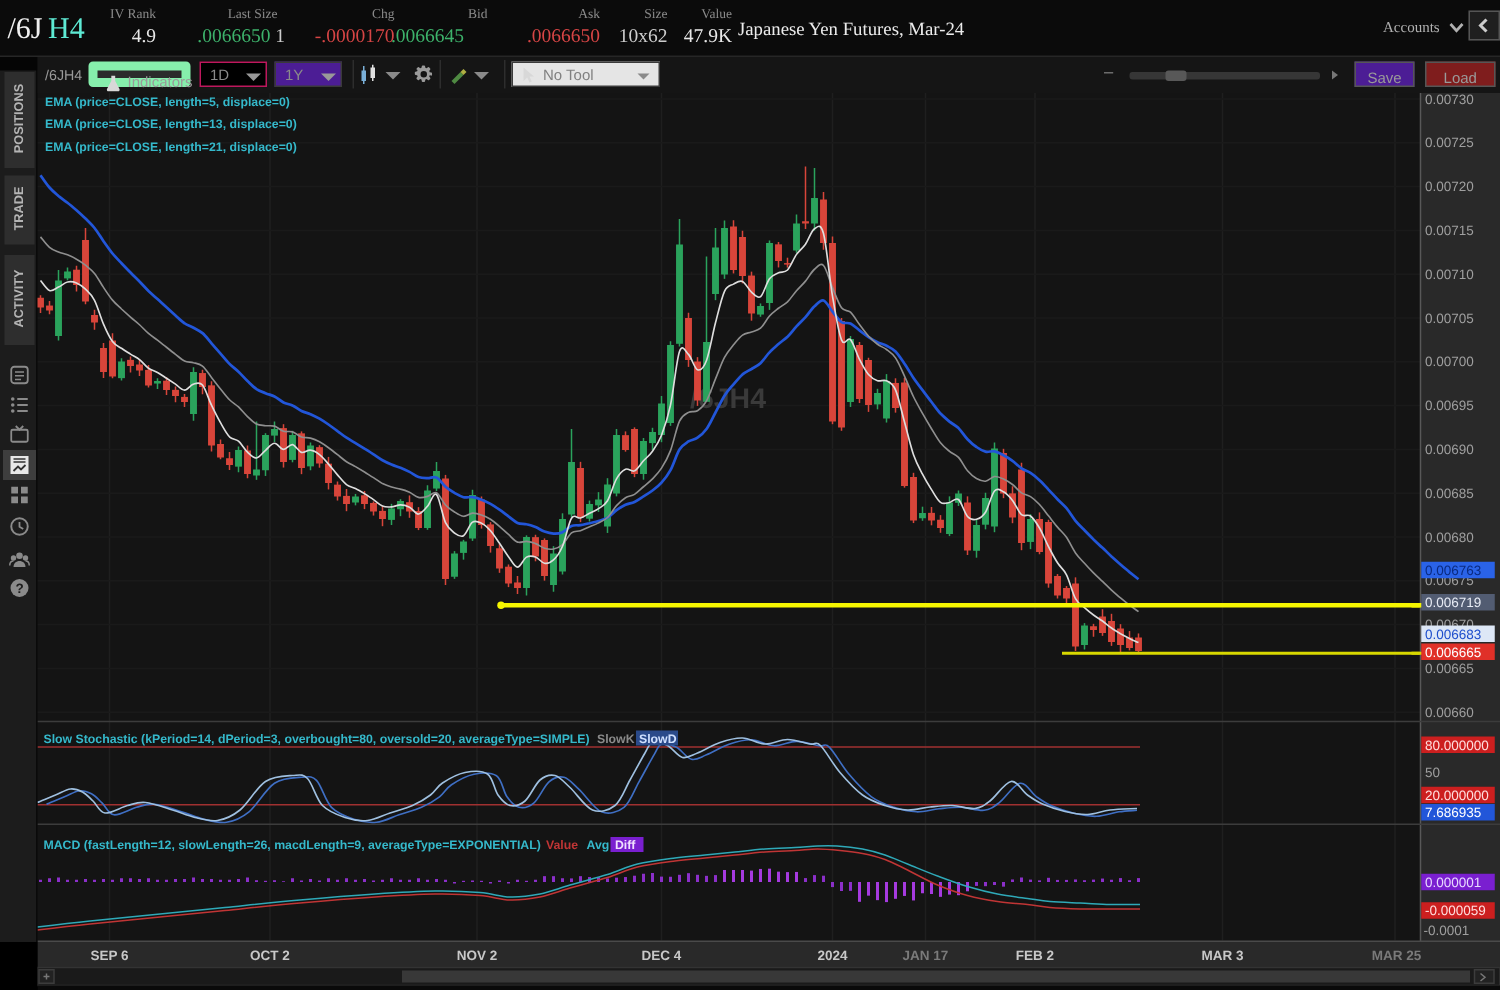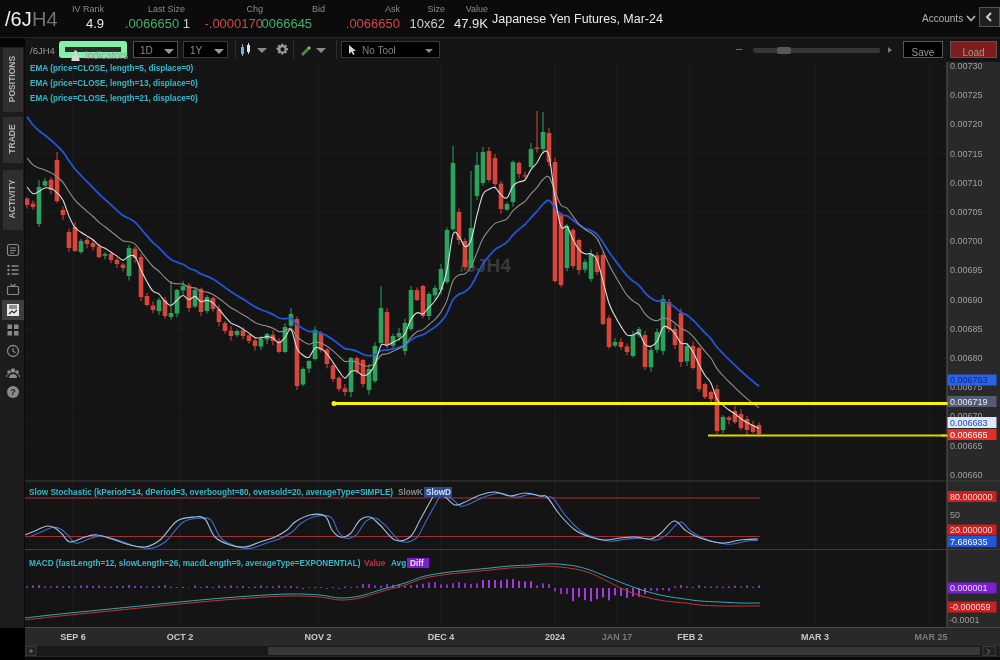--- a/index.html
+++ b/index.html
@@ -2,23 +2,23 @@
 <html><head>
 <meta charset="utf-8">
 <style>
 * { margin:0; padding:0; box-sizing:border-box; }
 body { width:1000px; height:660px; background:#000; font-family:"Liberation Sans", sans-serif; overflow:hidden; position:relative; }
 .abs { position:absolute; }
 </style>
 </head>
 <body>
 
-<div class="abs" style="left:0;top:0;width:1000px;height:38px;background:#0b0b0b;border-bottom:1px solid #262626;">
+<div class="abs" style="left:0;top:0;width:1000px;height:38px;background:#0b0b0b;border-bottom:1px solid #262626;font-family:Liberation Serif, serif;">
   <span class="abs" style="left:5px;top:8px;font-size:20px;color:#f0f0f0;">/6J</span>
-  <span class="abs" style="left:32px;top:8px;font-size:20px;color:#737373;">H4</span>
+  <span class="abs" style="left:32px;top:8px;font-size:20px;color:#5eead4;">H4</span>
   <div class="abs" style="right:896px;top:4px;width:70px;text-align:right;font-size:9px;color:#8a8a8a;">IV Rank</div>
   <div class="abs" style="right:896px;top:16px;width:70px;text-align:right;font-size:13px;color:#e8e8e8;">4.9</div>
   <div class="abs" style="right:815px;top:4px;width:70px;text-align:right;font-size:9px;color:#8a8a8a;">Last Size</div>
   <div class="abs" style="right:810px;top:16px;width:90px;text-align:right;font-size:13px;color:#cccccc;"><span style="color:#3db26b;">.0066650</span> 1</div>
   <div class="abs" style="right:737px;top:4px;width:70px;text-align:right;font-size:9px;color:#8a8a8a;">Chg</div>
   <div class="abs" style="right:737px;top:16px;width:80px;text-align:right;font-size:13px;color:#d64545;">-.0000170</div>
   <div class="abs" style="right:675px;top:4px;width:70px;text-align:right;font-size:9px;color:#8a8a8a;">Bid</div>
   <div class="abs" style="right:675px;top:16px;width:80px;text-align:center;font-size:13px;color:#3db26b;">.0066645</div>
   <div class="abs" style="right:600px;top:4px;width:70px;text-align:right;font-size:9px;color:#8a8a8a;">Ask</div>
   <div class="abs" style="right:600px;top:16px;width:80px;text-align:right;font-size:13px;color:#d64545;">.0066650</div>
@@ -99,21 +99,21 @@
         <path d="M4.2 0.5 h2.6 v3.5 L9.6 9.2 a1.2 1.2 0 0 1 -1.1 1.8 h-6 a1.2 1.2 0 0 1 -1.1 -1.8 L4.2 4 Z" fill="#d8d8d8"></path>
       </svg>
      <span class="abs" style="left:20px;top:3px;font-size:10px;color:#9a9a9a;">Indicators</span>
   </div>
   <div class="abs" style="left:108px;top:3px;width:45px;height:17px;background:#000000;border:1px solid #be185d;">
      <span class="abs" style="left:6px;top:3px;font-size:10px;color:#8a8a8a;">1D</span>
      <svg class="abs" style="left:29px;top:6px;" width="12" height="7">
         <path d="M1 1 L6 6 L11 1" fill="#999999"></path>
       </svg>
   </div>
-  <div class="abs" style="left:158px;top:3px;width:45px;height:17px;background:#000000;border:1px solid #3a3a3a;">
+  <div class="abs" style="left:158px;top:3px;width:45px;height:17px;background:#4c1d95;border:1px solid #3a3a3a;">
      <span class="abs" style="left:6px;top:3px;font-size:10px;color:#8a8a8a;">1Y</span>
      <svg class="abs" style="left:29px;top:6px;" width="12" height="7">
         <path d="M1 1 L6 6 L11 1" fill="#999999"></path>
       </svg>
   </div>
   <svg class="abs" style="left:214px;top:5px;" width="36" height="14">
     <rect x="2" y="4" width="3" height="7" fill="#7ab0d8"></rect>
       <line x1="3.5" y1="1" x2="3.5" y2="13" stroke="#7ab0d8" stroke-width="1"></line>
     <rect x="8" y="2" width="3" height="7" fill="#e0e0e0"></rect>
       <line x1="9.5" y1="0" x2="9.5" y2="11" stroke="#e0e0e0" stroke-width="1"></line>
@@ -121,36 +121,36 @@
   </svg>
   <svg class="abs" style="left:251px;top:5px;" width="13" height="13" viewBox="0 0 24 24">
       <path fill="#9a9a9a" d="M12 8a4 4 0 1 0 0 8 4 4 0 0 0 0-8zm9.4 5.6l-2.1-.4a7.3 7.3 0 0 1-.6 1.5l1.3 1.7a1 1 0 0 1-.1 1.3l-1.4 1.4a1 1 0 0 1-1.3.1l-1.7-1.3c-.5.3-1 .5-1.5.6l-.4 2.1a1 1 0 0 1-1 .8h-2a1 1 0 0 1-1-.8l-.4-2.1c-.5-.1-1-.3-1.5-.6l-1.7 1.3a1 1 0 0 1-1.3-.1l-1.4-1.4a1 1 0 0 1-.1-1.3l1.3-1.7c-.3-.5-.5-1-.6-1.5l-2.1-.4a1 1 0 0 1-.8-1v-2a1 1 0 0 1 .8-1l2.1-.4c.1-.5.3-1 .6-1.5L3.2 6.2a1 1 0 0 1 .1-1.3l1.4-1.4a1 1 0 0 1 1.3-.1l1.7 1.3c.5-.3 1-.5 1.5-.6l.4-2.1a1 1 0 0 1 1-.8h2a1 1 0 0 1 1 .8l.4 2.1c.5.1 1 .3 1.5.6l1.7-1.3a1 1 0 0 1 1.3.1l1.4 1.4a1 1 0 0 1 .1 1.3l-1.3 1.7c.3.5.5 1 .6 1.5l2.1.4a1 1 0 0 1 .8 1v2a1 1 0 0 1-.8 1z"></path>
       <circle cx="12" cy="12" r="2.6" fill="#151515"></circle>
     </svg>
   <svg class="abs" style="left:273px;top:5px;" width="36" height="14">
     <path d="M3 11 L9 5 L11 7 L5 13 Z" fill="#4f8a42"></path>
       <path d="M9 5 L11 3 L13 5 L11 7 Z" fill="#b0b043"></path>
     <path d="M18 5 L23 10 L28 5" fill="#8a8a8a"></path>
   </svg>
-  <div class="abs" style="left:316px;top:3px;width:99px;height:17px;background:#000000;border:1px solid #3a3a3a;">
+  <div class="abs" style="left:316px;top:3px;width:99px;height:17px;background:#e5e5e5;border:1px solid #3a3a3a;">
      <svg class="abs" style="left:6px;top:3px;" width="9" height="11">
         <path d="M1 0 L1 9 L3.5 6.7 L5 10 L6.5 9.3 L5 6 L8 6 Z" fill="#d8d8d8"></path>
       </svg>
      <span class="abs" style="left:20px;top:3px;font-size:10px;color:#808080;">No Tool</span>
      <svg class="abs" style="left:82px;top:6px;" width="10" height="6">
         <path d="M1 1 L5 5 L9 1" fill="#8a8a8a"></path>
       </svg>
   </div>
   <span class="abs" style="left:711px;top:4px;font-size:11px;color:#888;">–</span>
   <div class="abs" style="left:728px;top:10px;width:127px;height:5px;background:#363636;border-radius:2px;"></div>
   <div class="abs" style="left:752px;top:9px;width:14px;height:7px;background:#585858;border-radius:2px;"></div>
   <svg class="abs" style="left:861px;top:8px;" width="8" height="8">
       <path d="M2 1 L6 4 L2 7 Z" fill="#777"></path>
     </svg>
-  <div class="abs" style="left:878px;top:3px;width:40px;height:17px;background:#000000;border:1px solid #565656;text-align:center;">
+  <div class="abs" style="left:878px;top:3px;width:40px;height:17px;background:#4c1d95;border:1px solid #565656;text-align:center;">
     <span style="font-size:10px;color:#9a9a9a;line-height:16px;">Save</span>
   </div>
   <div class="abs" style="left:925px;top:3px;width:47px;height:17px;background:#7f1d1d;border:1px solid #565656;text-align:center;">
     <span style="font-size:10px;color:#9a9a9a;line-height:16px;">Load</span>
   </div>
 </div>
 
 <svg class="abs" style="left:25px;top:62px;" width="975" height="598" viewBox="25 62 975 598">
 <rect x="25" y="62" width="975" height="595" fill="#141414"></rect>
 <rect x="947" y="62" width="53" height="583" fill="#292929"></rect>

